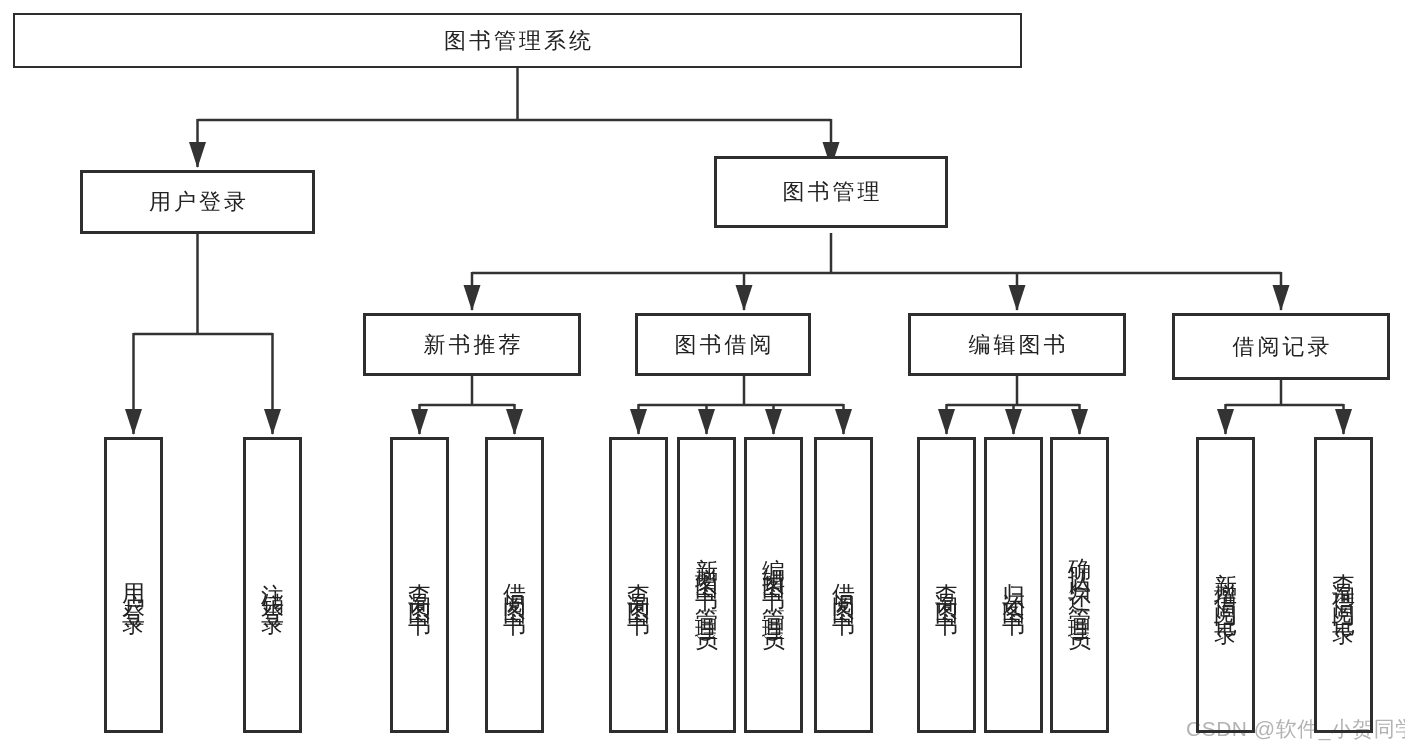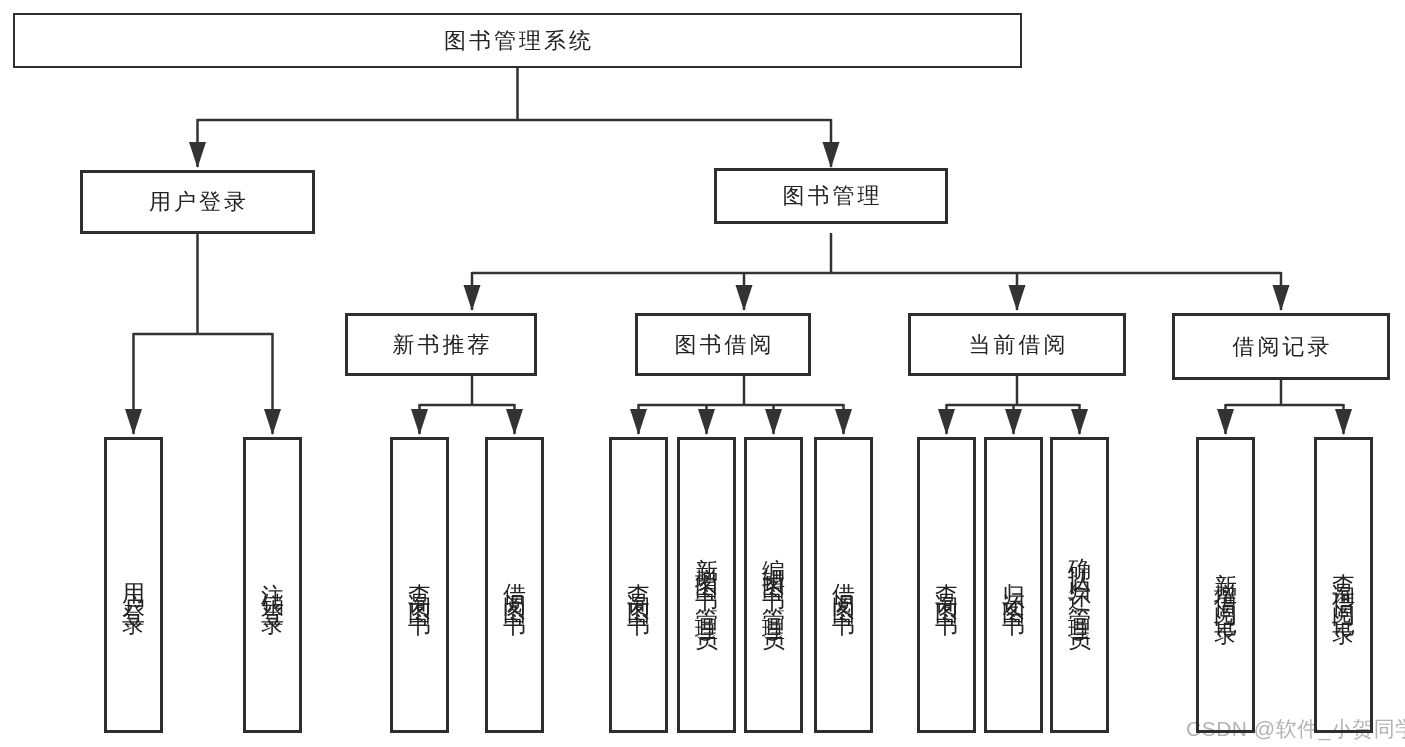--- a/index.html
+++ b/index.html
@@ -117,32 +117,32 @@
     </g>
   </svg>
 
   <div class="box root" style="left:13px;top:13px;width:1009px;height:55px">
     <span class="hlabel">图书管理系统</span>
   </div>
 
   <div class="box" style="left:80px;top:170px;width:235px;height:64px">
     <span class="hlabel">用户登录</span>
   </div>
-  <div class="box" style="left:714px;top:168px;width:234px;height:56px">
+  <div class="box" style="left:714px;top:156px;width:234px;height:72px">
     <span class="hlabel">图书管理</span>
   </div>
 
-  <div class="box" style="left:345px;top:313px;width:192px;height:63px">
+  <div class="box" style="left:363px;top:313px;width:218px;height:63px">
     <span class="hlabel">新书推荐</span>
   </div>
   <div class="box" style="left:635px;top:313px;width:176px;height:63px">
     <span class="hlabel">图书借阅</span>
   </div>
   <div class="box" style="left:908px;top:313px;width:218px;height:63px">
-    <span class="hlabel">当前借阅</span>
+    <span class="hlabel">编辑图书</span>
   </div>
   <div class="box" style="left:1172px;top:313px;width:218px;height:67px">
     <span class="hlabel">借阅记录</span>
   </div>
 
   <div class="box leaf" style="left:104px;top:437px;width:59px;height:296px">
     <span class="vlabel">用户登录</span>
   </div>
   <div class="box leaf" style="left:243px;top:437px;width:59px;height:296px">
     <span class="vlabel">注销登录</span>

